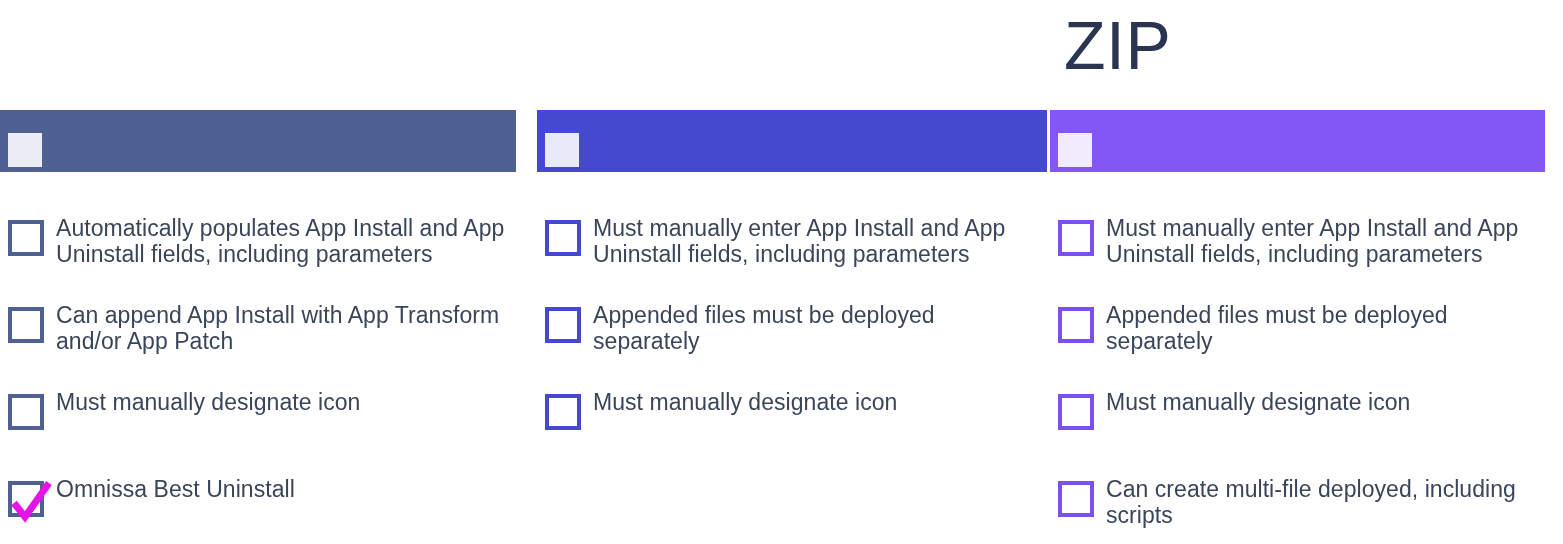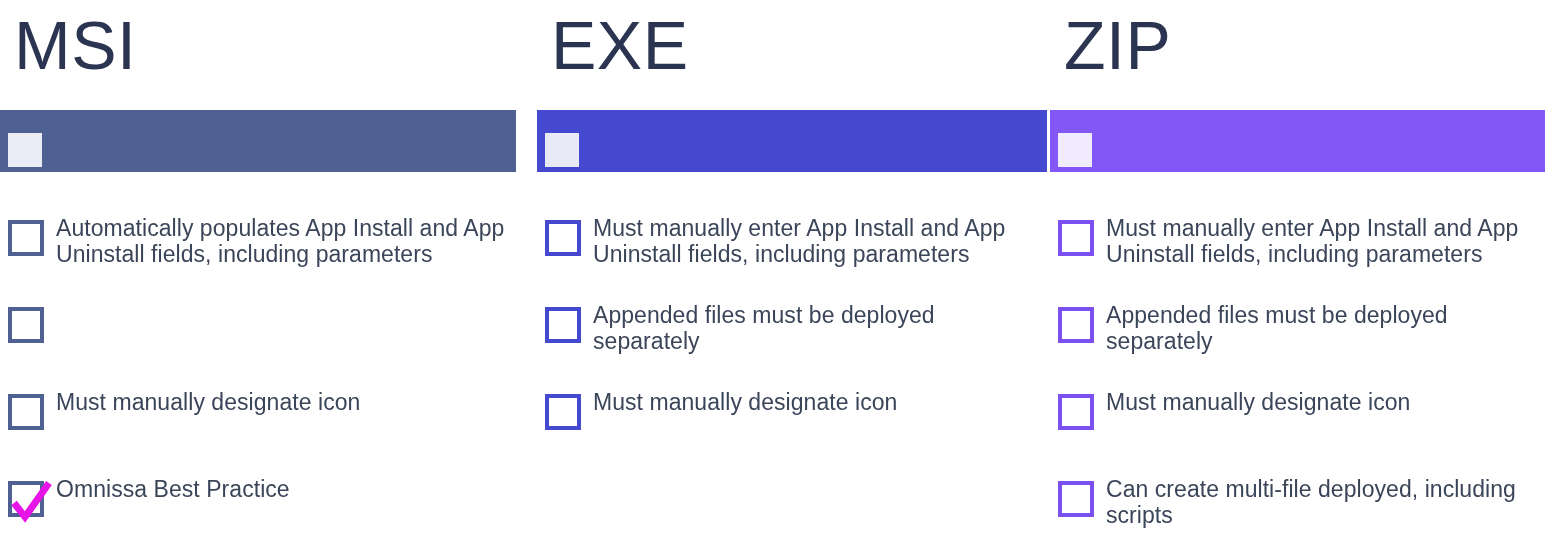--- a/index.html
+++ b/index.html
@@ -115,53 +115,52 @@
   }
   .column[data-col="1"] .row-text { left: 56px; }
   .column[data-col="2"] .row-text { left: 56px; }
 </style>
 </head>
 <body>
 
 <div class="board">
 
   <div class="column" data-col="0">
-    <div class="col-title">MSI</div>
     <div class="header-bar">
       <div class="bar-chip"></div>
     </div>
     <div class="rows">
 
       <div class="row">
         <div class="row-box"></div>
         <div class="row-text">Automatically populates App Install and App Uninstall fields, including parameters</div>
       </div>
 
       <div class="row">
         <div class="row-box"></div>
+        <div class="row-text">Can append App Install with App Transform and/or App Patch</div>
       </div>
 
       <div class="row">
         <div class="row-box"></div>
         <div class="row-text">Must manually designate icon</div>
       </div>
 
       <div class="row">
         <div class="row-box"></div>
         <svg class="row-check" viewBox="0 0 52 52">
           <path d="M10 30 L21 44 L45 10" fill="none" stroke="#e614e6" stroke-width="7" stroke-linecap="butt" stroke-linejoin="miter"></path>
         </svg>
-        <div class="row-text">Omnissa Best Practice</div>
+        <div class="row-text">Omnissa Best Uninstall</div>
       </div>
 
     </div>
   </div>
 
   <div class="column" data-col="1">
-    <div class="col-title">EXE</div>
     <div class="header-bar">
       <div class="bar-chip"></div>
     </div>
     <div class="rows">
 
       <div class="row">
         <div class="row-box"></div>
         <div class="row-text">Must manually enter App Install and App Uninstall fields, including parameters</div>
       </div>
 

